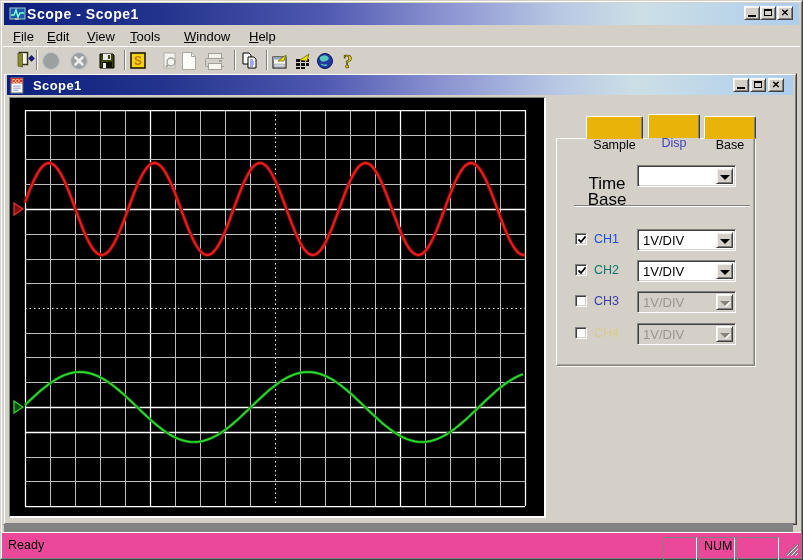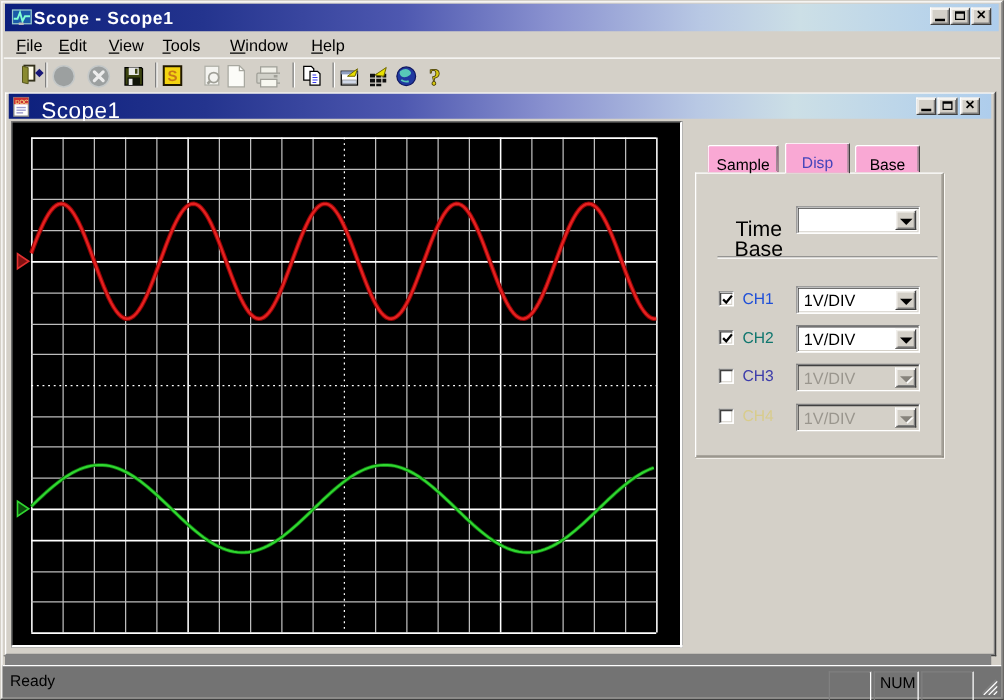--- a/index.html
+++ b/index.html
@@ -29,45 +29,45 @@
 
 .iwin { left:3px; top:73px; width:794px; height:452px;
   border:1px solid; border-color:#d4d0c8 #404040 #404040 #d4d0c8; }
 .iwin2 { left:4px; top:74px; width:792px; height:450px;
   border:1px solid; border-color:#fff #808080 #808080 #fff; background:#d4d0c8; }
 .ititle { left:7px; top:75px; width:786px; height:20px;
   background:linear-gradient(to right,#0c1f7c 0%,#24348e 20%,#4e58b0 40%,#8a92d0 55%,#b8c8e4 70%,#ccdfe6 80%,#aecdec 100%); color:#fff; }
 .icapbtn { position:absolute; top:3px; width:16px; height:14px; background:#d4d0c8;
   border:1px solid; border-color:#fff #404040 #404040 #fff; box-shadow:inset 1px 1px 0 #f4f2ee, inset -1px -1px 0 #808080;
   font-size:10px; font-weight:bold; color:#000; text-align:center; line-height:12px; }
-.ititletext { position:absolute; left:26px; top:3px; font-size:18px; font-weight:normal; letter-spacing:0.4px; }
+.ititletext { position:absolute; left:26px; top:3px; font-size:13px; font-weight:bold; letter-spacing:0.4px; }
 
 .scope { left:9px; top:97px; width:537px; height:421px;
   border:1px solid; border-color:#808080 #fff #fff #808080; border-right-width:2px; border-bottom-width:2px; background:#000; }
 .scope svg { position:absolute; left:1px; top:1px; }
 
 .panel { left:548px; top:97px; width:245px; height:424px; background:#d4d0c8; }
 .tabbox { position:absolute; left:8px; top:41px; width:199px; height:228px;
   border:1px solid; border-color:#fff #87837b #87837b #fff; box-shadow:1px 1px 0 #fbf9f4, inset -1px -1px 0 #a8a49c; }
-.tab { position:absolute; top:19px; height:22px; background:#f9a8d4; font-size:12.5px;
+.tab { position:absolute; top:19px; height:22px; background:#eab308; font-size:12.5px;
   border:1px solid; border-color:#fff #404040 transparent #fff; box-shadow:inset -1px 0 0 #808080;
-  border-top-left-radius:2px; border-top-right-radius:2px; text-align:center; padding-top:8px; }
+  border-top-left-radius:2px; border-top-right-radius:2px; text-align:center; padding-top:21px;margin-left:20px; }
 .combo { position:absolute; height:22px; background:#fff;
   border:1px solid; border-color:#808080 #fff #fff #808080; box-shadow:inset 1px 1px 0 #404040, inset -1px -1px 0 #d4d0c8;
   font-size:13px; }
 .combo .txt { position:absolute; left:5px; top:3px; }
 .cbtn { position:absolute; right:2px; top:2px; width:17px; height:16px; background:#d4d0c8;
   border:1px solid; border-color:#fff #404040 #404040 #fff; box-shadow:inset 1px 1px 0 #f4f2ee, inset -1px -1px 0 #808080; }
 .arrow { position:absolute; left:3px; top:5.5px; width:0; height:0;
   border-left:5px solid transparent; border-right:5px solid transparent; border-top:5px solid #000; }
 .checkbox { position:absolute; width:12px; height:12px; background:#fff;
   border:1px solid; border-color:#808080 #fff #fff #808080; box-shadow:inset 1px 1px 0 #404040, inset -1px -1px 0 #d4d0c8; }
 .chlabel { position:absolute; font-size:12.5px; }
 
-.statusbar { left:2px; top:532px; width:799px; height:26px; border-top:1px solid #fff; background:#737373; font-size:12.5px; }
+.statusbar { left:2px; top:532px; width:799px; height:26px; border-top:1px solid #fff; background:#ec4899; font-size:12.5px; }
 .spanel { position:absolute; top:4px; height:30px; border:1px solid; border-color:#808080 #fff #fff #808080; }
 </style></head>
 <body>
 <div class="abs oframe"></div>
 <div class="abs oframe2"></div>
 
 <div class="abs titlebar">
   <svg style="position:absolute;left:5px;top:2px" width="17" height="17" viewBox="0 0 17 17">
     <rect x="1" y="3" width="15" height="11" fill="#1a5aa8" stroke="#9cc" stroke-width="1"></rect>
     <path d="M2 10 L5 10 L7 5 L9 12 L11 8 L15 8" stroke="#7fffd4" stroke-width="1.5" fill="none"></path>

